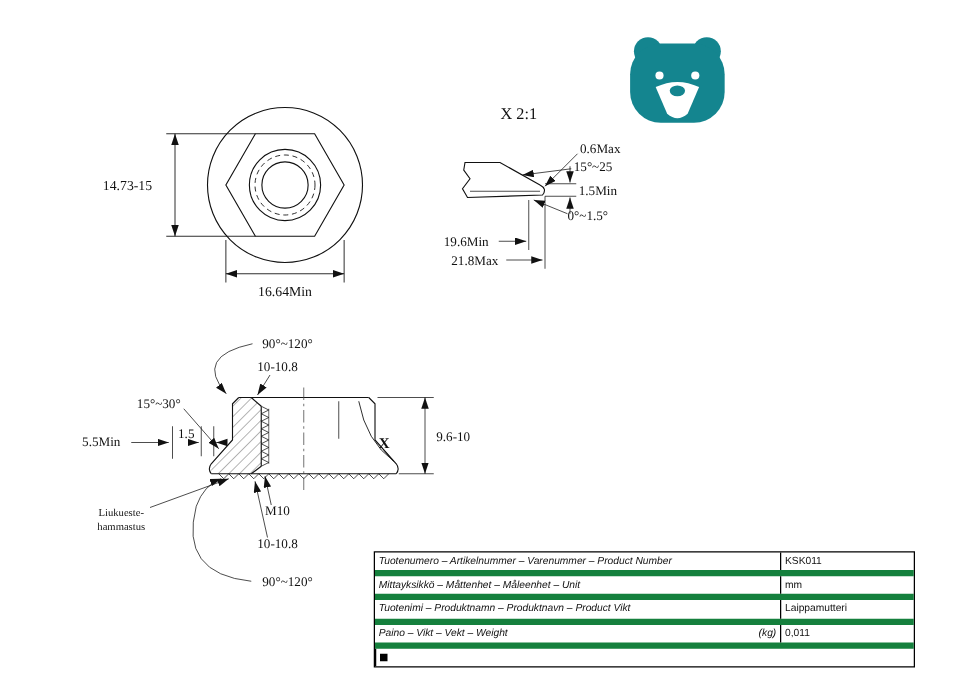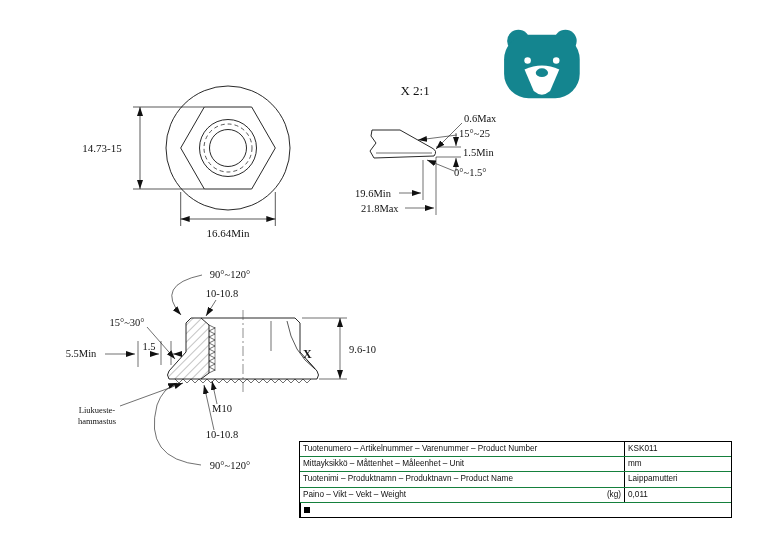--- a/index.html
+++ b/index.html
@@ -9,24 +9,24 @@
   svg text{font-family:"Liberation Serif", serif;fill:#111;}
   
   .logo{left:500px;top:26px;width:250px;height:86px;}
   .logo-text1{position:absolute;left:106px;top:8px;font-family:"Liberation Sans",sans-serif;
               font-weight:700;font-size:27px;letter-spacing:1px;color:#3a4750;}
   .logo-text2{position:absolute;left:106px;top:38px;font-family:"Liberation Sans",sans-serif;
               font-weight:700;font-size:31px;letter-spacing:2px;color:#f5941f;}
   
   .spec-table{left:299px;top:441px;width:431px;border:1px solid #000;
               font-family:"Liberation Sans",sans-serif;font-size:8.2px;background:#fff;}
-  .trow{display:grid;grid-template-columns:324px 1fr;border-top:1px solid #15803d;}
+  .trow{display:grid;grid-template-columns:324px 1fr;border-top:5px solid #15803d;}
   .trow:first-child{border-top:none;}
   .tcell{padding:1px 3px;line-height:12.2px;height:12.2px;overflow:hidden;white-space:nowrap;}
-  .tlabel{display:flex;justify-content:space-between;}
+  .tlabel{display:flex;justify-content:space-between;font-style:italic;}
   .tvalue{border-left:1px solid #000;}
   .trow.dark .tlabel{background:#000;color:#fff;}
   .sq{display:inline-block;width:6px;height:6px;background:#000;margin-top:3px;}
 </style>
 </head>
 <body>
 
 <div class="canvas">
 
   <svg class="abs" style="left:55px;top:78px;" width="260" height="168" viewBox="0 0 260 168">
@@ -174,21 +174,21 @@
     </div>
     <div class="trow">
       <div class="tcell tlabel">
           <span>Mittayksikkö – Måttenhet – Måleenhet – Unit</span>
           <span></span>
         </div>
       <div class="tcell tvalue">mm</div>
     </div>
     <div class="trow">
       <div class="tcell tlabel">
-          <span>Tuotenimi – Produktnamn – Produktnavn – Product Name</span>
+          <span>Tuotenimi – Produktnamn – Produktnavn – Product Vikt</span>
           <span></span>
         </div>
       <div class="tcell tvalue">Laippamutteri</div>
     </div>
     <div class="trow">
       <div class="tcell tlabel">
           <span>Paino – Vikt – Vekt – Weight</span>
           <span>(kg)</span>
         </div>
       <div class="tcell tvalue">0,011</div>

